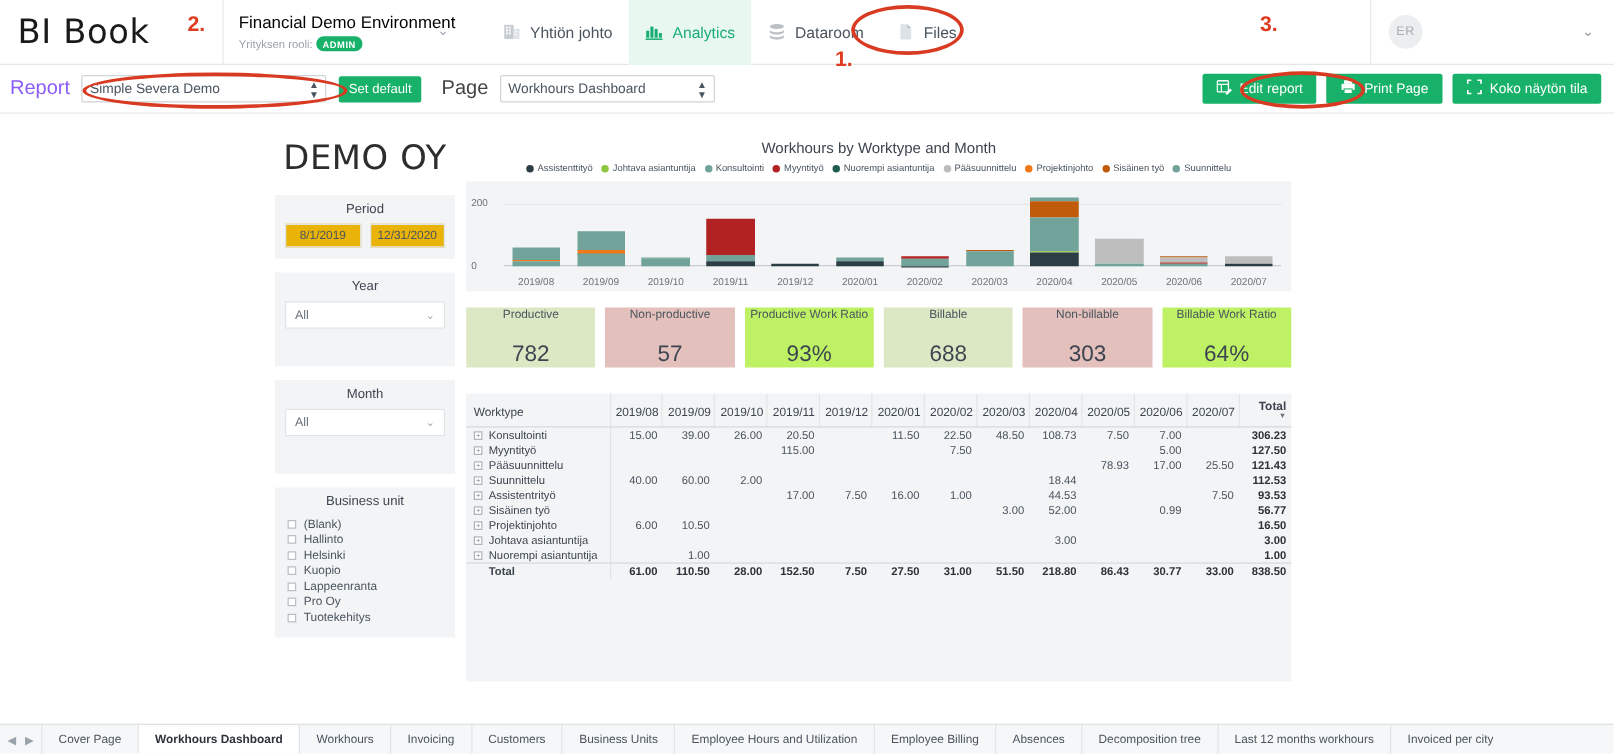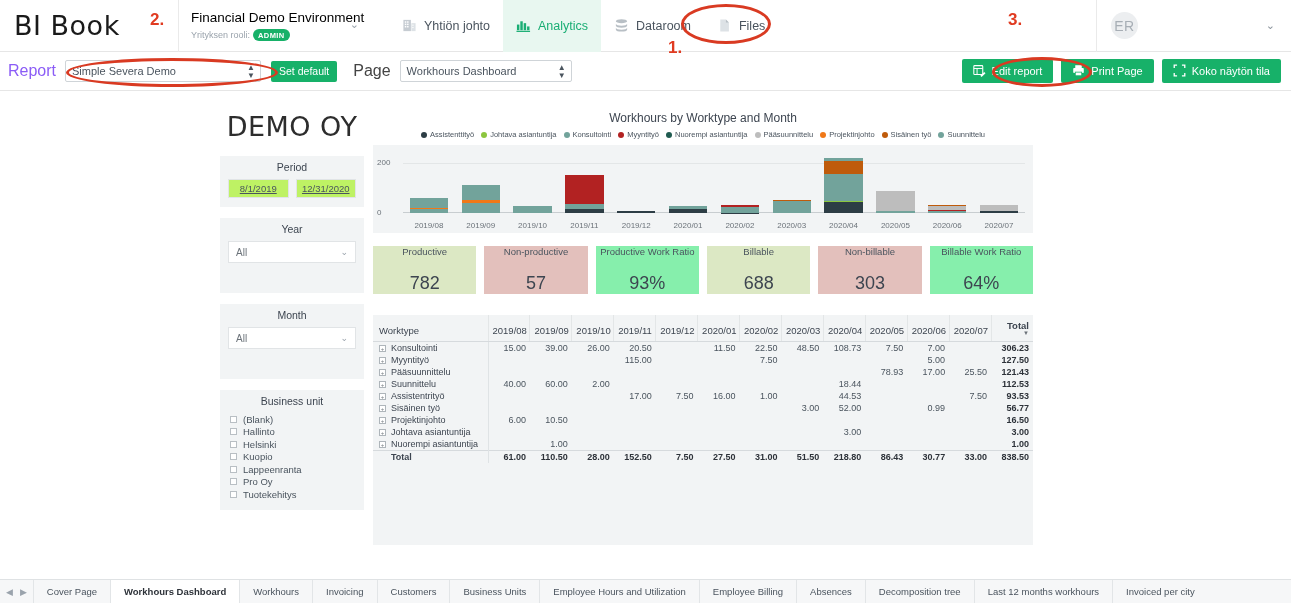--- a/index.html
+++ b/index.html
@@ -51,21 +51,21 @@
   .navtab.active { background: #e8f7f0; color: #1aae74; }
   .nav-ico { width: 15px; height: 15px; display: block; }
 
   .spacer { flex: 1; }
   .user-block {
     width: 195px; border-left: 1px solid #eaeaea; height: 52px;
     display: flex; align-items: center; padding: 0 14px; position: relative;
   }
   .avatar {
     width: 27px; height: 27px; border-radius: 50%; background: #eceef0;
-    color: #a7aeb5; font-size: 14px; display: flex; align-items: center; justify-content: center;
+    color: #a7aeb5; font-size: 10px; display: flex; align-items: center; justify-content: center;
     letter-spacing: .5px;
   }
   .user-caret { position: absolute; right: 16px; top: 19px; color: #8b949c; font-size: 11px; }
 
   
   .reportbar {
     position: absolute; top: 52px; left: 0; width: 1291px; height: 39px;
     background: #fff; border-bottom: 1px solid #e6e6e6;
     display: flex; align-items: center; padding: 0 8px;
   }
@@ -109,22 +109,22 @@
   
   .leftcol { position: absolute; left: 220px; top: 20px; width: 144px; }
   .demo-title {
     font-size: 27px; color: #2d2d2d; letter-spacing: 0.5px; text-align: center;
     font-family: "DejaVu Sans", sans-serif; font-weight: 400; margin-bottom: 14px;
   }
   .slicer { background: #f2f4f5; margin-bottom: 11px; padding: 5px 8px 9px; }
   .slicer-title { font-size: 10.5px; color: #3d4550; text-align: center; margin-bottom: 6px; }
   .date-row { display: flex; gap: 7px; }
   .date-box {
-    flex: 1; background: #bef264; border: 1px solid #e1e4e6; height: 19px;
-    font-size: 9.5px; color: #4a545e; display: flex; align-items: center; justify-content: center; text-decoration: underline;
+    flex: 1; background: #eab308; border: 1px solid #e1e4e6; height: 19px;
+    font-size: 9.5px; color: #4a545e; display: flex; align-items: center; justify-content: center;
   }
   .dd {
     background: #fff; border: 1px solid #e1e4e6; height: 22px; display: flex;
     align-items: center; justify-content: space-between; padding: 0 7px;
     font-size: 10px; color: #6b7279;
   }
   .dd-caret { font-size: 9px; color: #9aa3ac; }
   .slicer.tall { padding-bottom: 30px; }
   .bu-list { padding-left: 2px; }
   .bu-item { display: flex; align-items: center; gap: 6px; font-size: 9.5px; color: #4a545e; height: 12.5px; }
@@ -149,21 +149,21 @@
   .xlabels { position: absolute; left: 30px; right: 8px; bottom: 3px; display: flex; }
   .xlab { flex: 1; text-align: center; font-size: 8px; color: #6b7279; }
 
   
   .kpis { position: absolute; left: 373px; top: 155px; width: 660px; display: flex; gap: 8px; }
   .kpi { flex: 1; height: 48px; display: flex; flex-direction: column; align-items: center; justify-content: center; }
   .kpi-label { font-size: 9.5px; color: #4a545e; margin-bottom: 16px; }
   .kpi-value { font-size: 18px; color: #3d4550; font-weight: 400; }
   .kpi.green { background: #dce8c4; }
   .kpi.red { background: #e3c0bc; }
-  .kpi.gray { background: #86efac; }
+  .kpi.gray { background: #bef264; }
 
   
   .tablewrap {
     position: absolute; left: 373px; top: 224px; width: 660px; background: #f2f4f5;
     padding: 0; height: 230px;
   }
   table.pt { border-collapse: collapse; width: 660px; font-size: 9px; color: #4a545e; table-layout: fixed; }
   table.pt th {
     font-weight: normal; font-size: 9.5px; color: #3d4550; background: #f2f4f5;
     border-bottom: 1px solid #d6dadd; border-right: 1px solid #e3e6e7;

